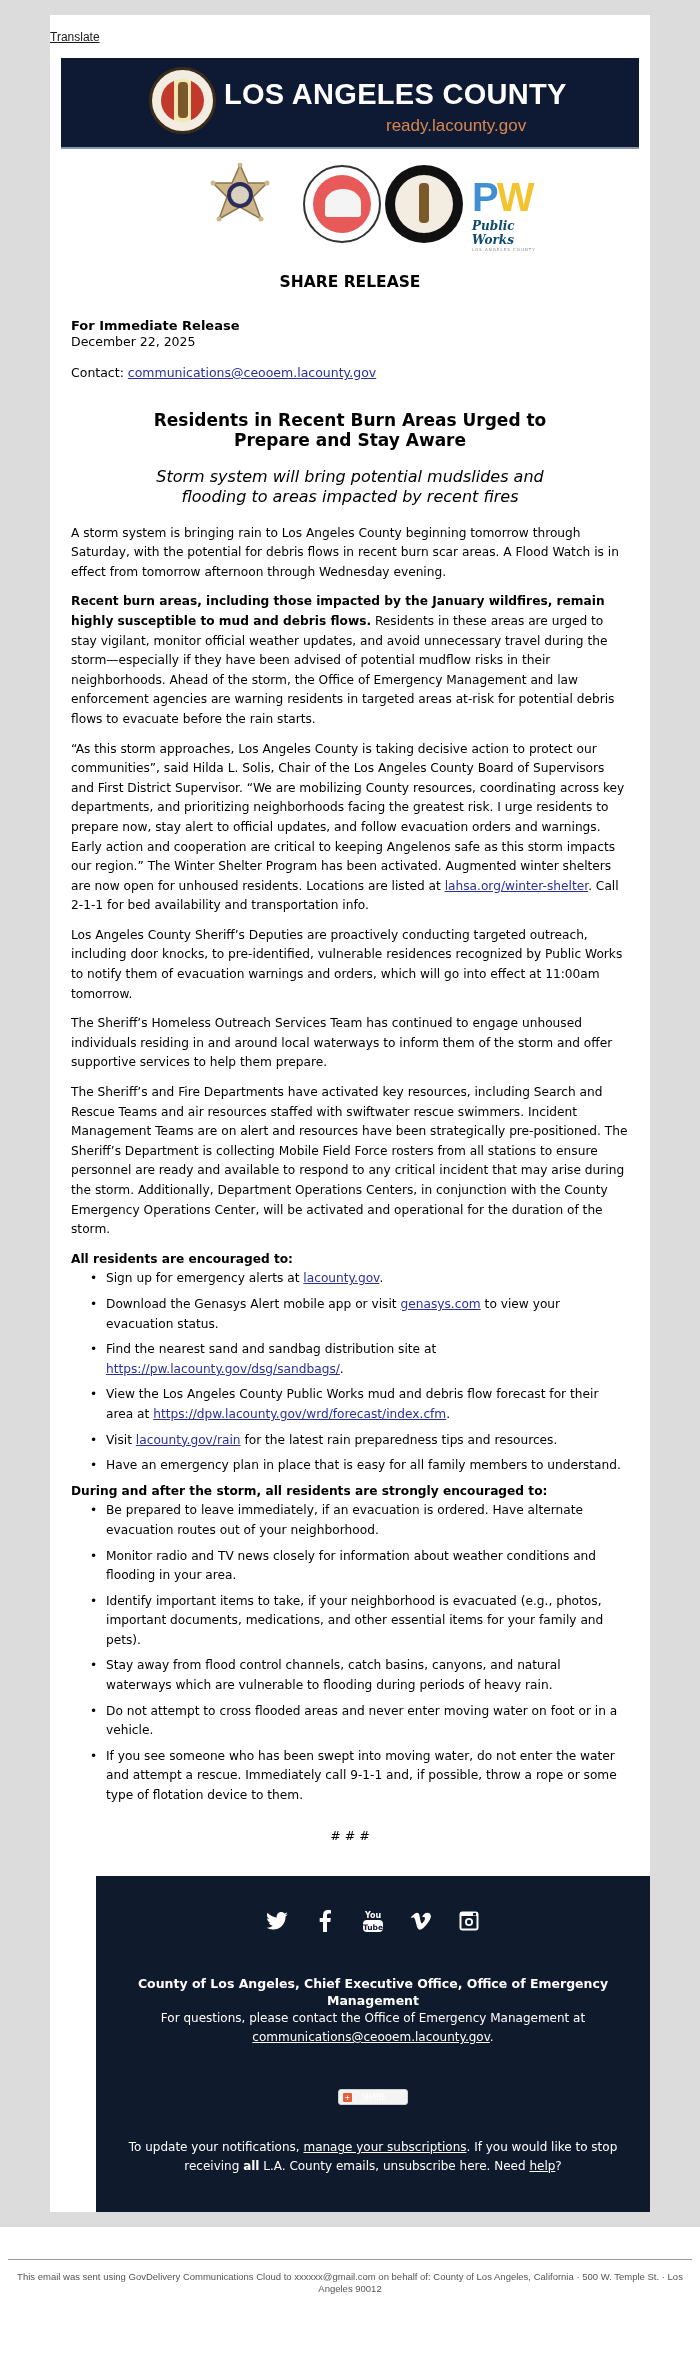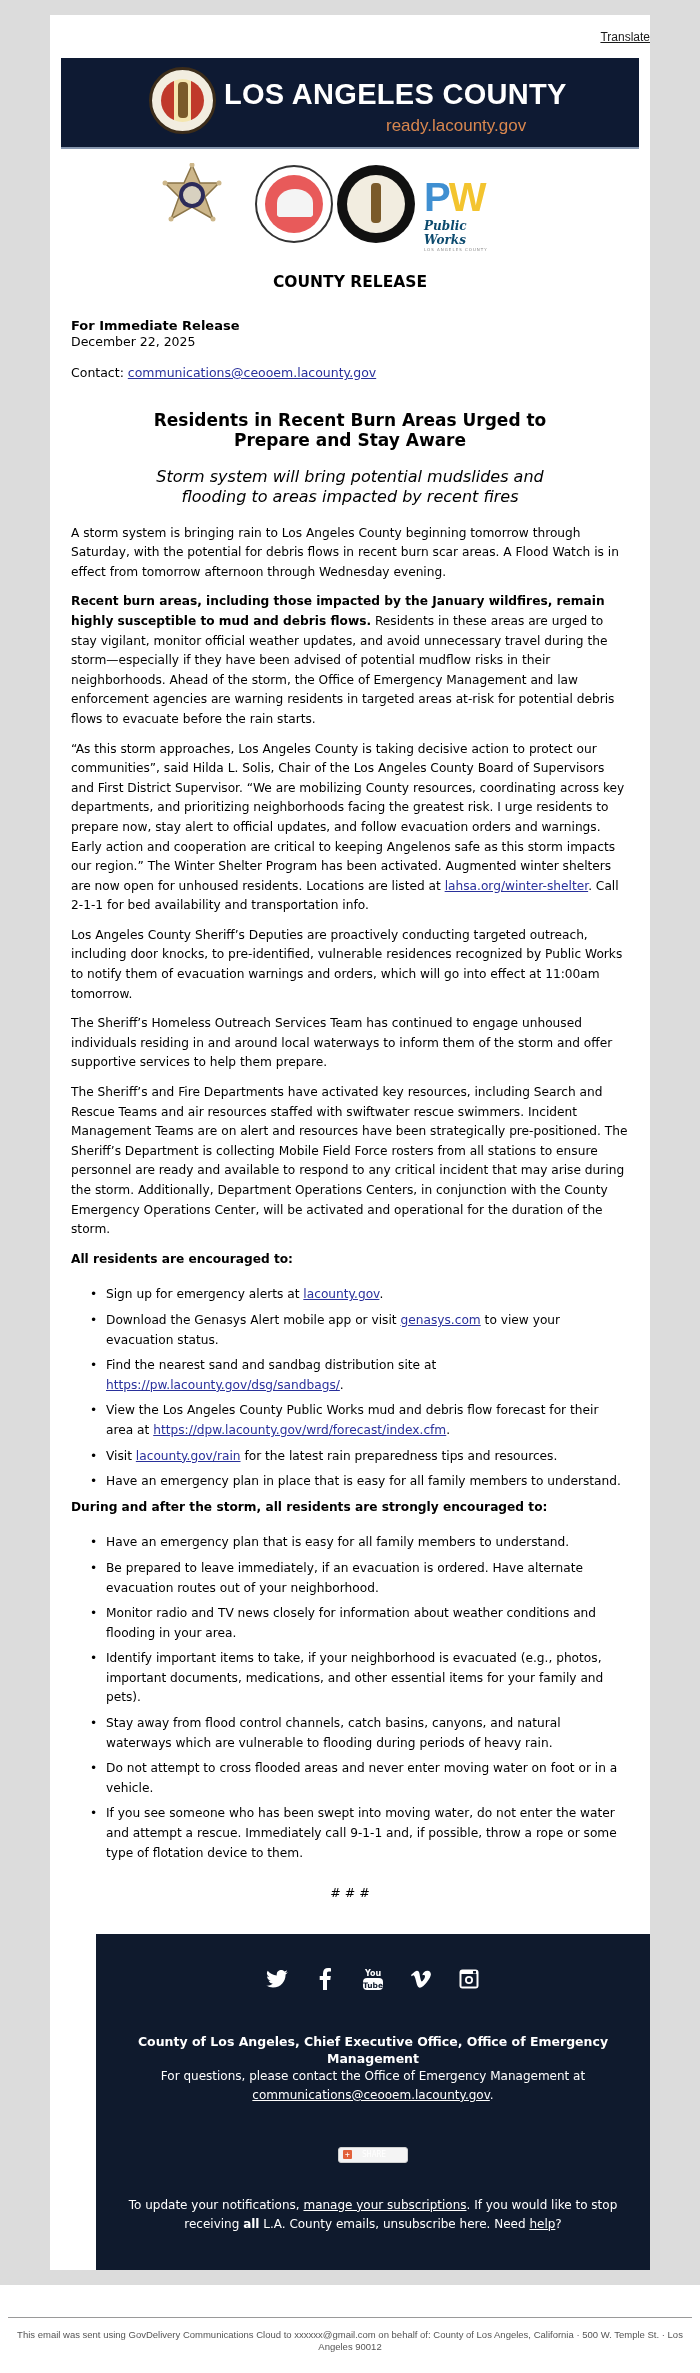--- a/index.html
+++ b/index.html
@@ -1,28 +1,28 @@
 <!DOCTYPE html>
 <html><head>
 <meta charset="utf-8">
 <style>
   * { box-sizing: border-box; margin: 0; padding: 0; }
   html, body { width: 700px; background: #ffffff; }
   body { font-family: "DejaVu Sans", sans-serif; color: #000; }
   .outer { background: #dcdcdc; padding: 15px 0 15px 0; }
   .card { width: 600px; margin: 0 auto; background: #ffffff; }
-  .translate { text-align: right; padding-top: 11px; height: 43px; }
+  .translate { text-align: left; padding-top: 11px; height: 43px; }
   .translate a { font-size: 12px; color: #1a1a1a; text-decoration: underline; font-family: "Liberation Sans", sans-serif; }
   .banner { margin: 0 11px; height: 91px; background: #0e1a33; position: relative; border-bottom: 2px solid #8898b0; }
   .seal { position: absolute; left: 88px; top: 9px; width: 67px; height: 67px; border-radius: 50%; background: #f2ede0; border: 3px solid #3b2c1a; }
   .seal::before { content: ""; position: absolute; left: 9px; top: 9px; width: 43px; height: 43px; border-radius: 50%; background: linear-gradient(90deg,#c0392b 0 30%, #f4e6b0 30% 70%, #c0392b 70% 100%); }
   .seal::after { content: ""; position: absolute; left: 26px; top: 12px; width: 10px; height: 36px; background: #7a5a2a; border-radius: 4px; }
   .banner-title { position: absolute; left: 163px; top: 20px; font-family: "Liberation Sans", sans-serif; font-weight: bold; font-size: 29px; color: #ffffff; letter-spacing: 0.3px; }
   .banner-url { position: absolute; left: 325px; top: 58px; font-family: "Liberation Sans", sans-serif; font-size: 17px; color: #d9874f; }
-  .logos { height: 115px; position: relative; }
+  .logos { height: 115px; position: relative; margin-left: 48px; }
   .logo { position: absolute; }
   .star { left: 111px; top: 14px; width: 62px; height: 68px; }
   .circle-logo { position: absolute; width: 78px; height: 78px; border-radius: 50%; }
   .fire-logo { left: 205px; top: 16px; background: #fff; border: 2px solid #333; }
   .fire-logo::before { content: ""; position: absolute; left: 8px; top: 8px; width: 58px; height: 58px; border-radius: 50%; background: #e85a5a; }
   .fire-logo::after { content: ""; position: absolute; left: 20px; top: 22px; width: 36px; height: 28px; border-radius: 50% 50% 10% 10%; background: #f4f4f4; }
   .oem-logo { left: 287px; top: 16px; background: #111; }
   .oem-logo::before { content: ""; position: absolute; left: 10px; top: 10px; width: 58px; height: 58px; border-radius: 50%; background: #f2ede0; }
   .oem-logo::after { content: ""; position: absolute; left: 34px; top: 18px; width: 10px; height: 40px; background: #7a5a2a; border-radius: 4px; }
   .pw-logo { left: 374px; top: 26px; width: 80px; height: 72px; }
@@ -35,21 +35,21 @@
   .press { text-align: center; font-weight: bold; font-size: 15.5px; margin-top: 6px; height: 48px; padding-top: 3px; }
   .release-label { font-weight: bold; font-size: 13px; line-height: 16px; }
   .release-date { font-size: 12.5px; line-height: 16px; }
   .contact { margin-top: 13px; font-size: 12.5px; }
   a.lnk { color: #29309b; text-decoration: underline; }
   .headline { text-align: center; font-weight: bold; font-size: 17px; line-height: 20px; margin-top: 27px; }
   .subhead { text-align: center; font-style: italic; font-size: 16px; line-height: 20px; margin-top: 17px; }
   p.body { margin-top: 17px; }
   p.body + p.body { margin-top: 10px; }
   .list-head { font-weight: bold; margin-top: 10px; }
-  ul.bul { list-style: none; margin-top: 16px; padding-left: 19px; }
+  ul.bul { list-style: none; margin-top: 0; padding-left: 19px; }
   ul.bul li { position: relative; padding-left: 16px; margin-bottom: 6px; }
   ul.bul li::before { content: "•"; position: absolute; left: 0; top: 0; }
   .hashes { text-align: center; margin-top: 20px; padding-bottom: 31px; font-size: 12.5px; }
   .footer { background: #0f1a2d; color: #ffffff; text-align: center; padding-top: 30px; padding-bottom: 36px; font-size: 12px; margin-left: 46px; }
   .social { display: flex; justify-content: center; gap: 23px; height: 30px; align-items: center; }
   .social .ic { width: 25px; height: 25px; display: flex; align-items: center; justify-content: center; }
   .social svg { fill: #ffffff; }
   .org { font-weight: bold; font-size: 12.5px; margin-top: 39px; line-height: 17px; }
   .ques { line-height: 19px; }
   .footer a { color: #ffffff; text-decoration: underline; }
@@ -90,21 +90,21 @@
       <div class="circle-logo fire-logo"></div>
       <div class="circle-logo oem-logo"></div>
       <div class="logo pw-logo">
         <div class="pw-letters"><span class="p">P</span><span class="w">W</span></div>
         <div class="pw-sub">Public Works</div>
         <div class="pw-tiny">LOS ANGELES COUNTY</div>
       </div>
     </div>
 
     <div class="content">
-      <div class="press">COUNTY RELEASE</div>
+      <div class="press">SHARE RELEASE</div>
 
       <div class="release-label">For Immediate Release</div>
       <div class="release-date">December 22, 2025</div>
       <div class="contact">
         <span>Contact: </span><a class="lnk" href="#">communications@ceooem.lacounty.gov</a>
       </div>
 
       <div class="headline" style="padding: 0 80px;">Residents in Recent Burn Areas Urged to Prepare and Stay Aware</div>
       <div class="subhead" style="padding: 0 70px;">Storm system will bring potential mudslides and flooding to areas impacted by recent fires</div>
 
@@ -120,21 +120,20 @@
         <li><span>Sign up for emergency alerts at </span><a class="lnk" href="#">lacounty.gov</a><span>.</span></li>
         <li><span>Download the Genasys Alert mobile app or visit </span><a class="lnk" href="#">genasys.com</a><span> to view your evacuation status.</span></li>
         <li><span>Find the nearest sand and sandbag distribution site at </span><a class="lnk" href="#">https://pw.lacounty.gov/dsg/sandbags/</a><span>.</span></li>
         <li><span>View the Los Angeles County Public Works mud and debris flow forecast for their area at </span><a class="lnk" href="#">https://dpw.lacounty.gov/wrd/forecast/index.cfm</a><span>.</span></li>
         <li><span>Visit </span><a class="lnk" href="#">lacounty.gov/rain</a><span> for the latest rain preparedness tips and resources.</span></li>
         <li><span>Have an emergency plan in place that is easy for all family members to understand.</span></li>
       </ul>
 
       <div class="list-head" style="margin-top:0;">During and after the storm, all residents are strongly encouraged to:</div>
       <ul class="bul">
-        <li>Have an emergency plan that is easy for all family members to understand.</li>
         <li>Be prepared to leave immediately, if an evacuation is ordered. Have alternate evacuation routes out of your neighborhood.</li>
         <li>Monitor radio and TV news closely for information about weather conditions and flooding in your area.</li>
         <li>Identify important items to take, if your neighborhood is evacuated (e.g., photos, important documents, medications, and other essential items for your family and pets).</li>
         <li>Stay away from flood control channels, catch basins, canyons, and natural waterways which are vulnerable to flooding during periods of heavy rain.</li>
         <li>Do not attempt to cross flooded areas and never enter moving water on foot or in a vehicle.</li>
         <li>If you see someone who has been swept into moving water, do not enter the water and attempt a rescue. Immediately call 9-1-1 and, if possible, throw a rope or some type of flotation device to them.</li>
       </ul>
 
       <div class="hashes"># # #</div>
     </div>

